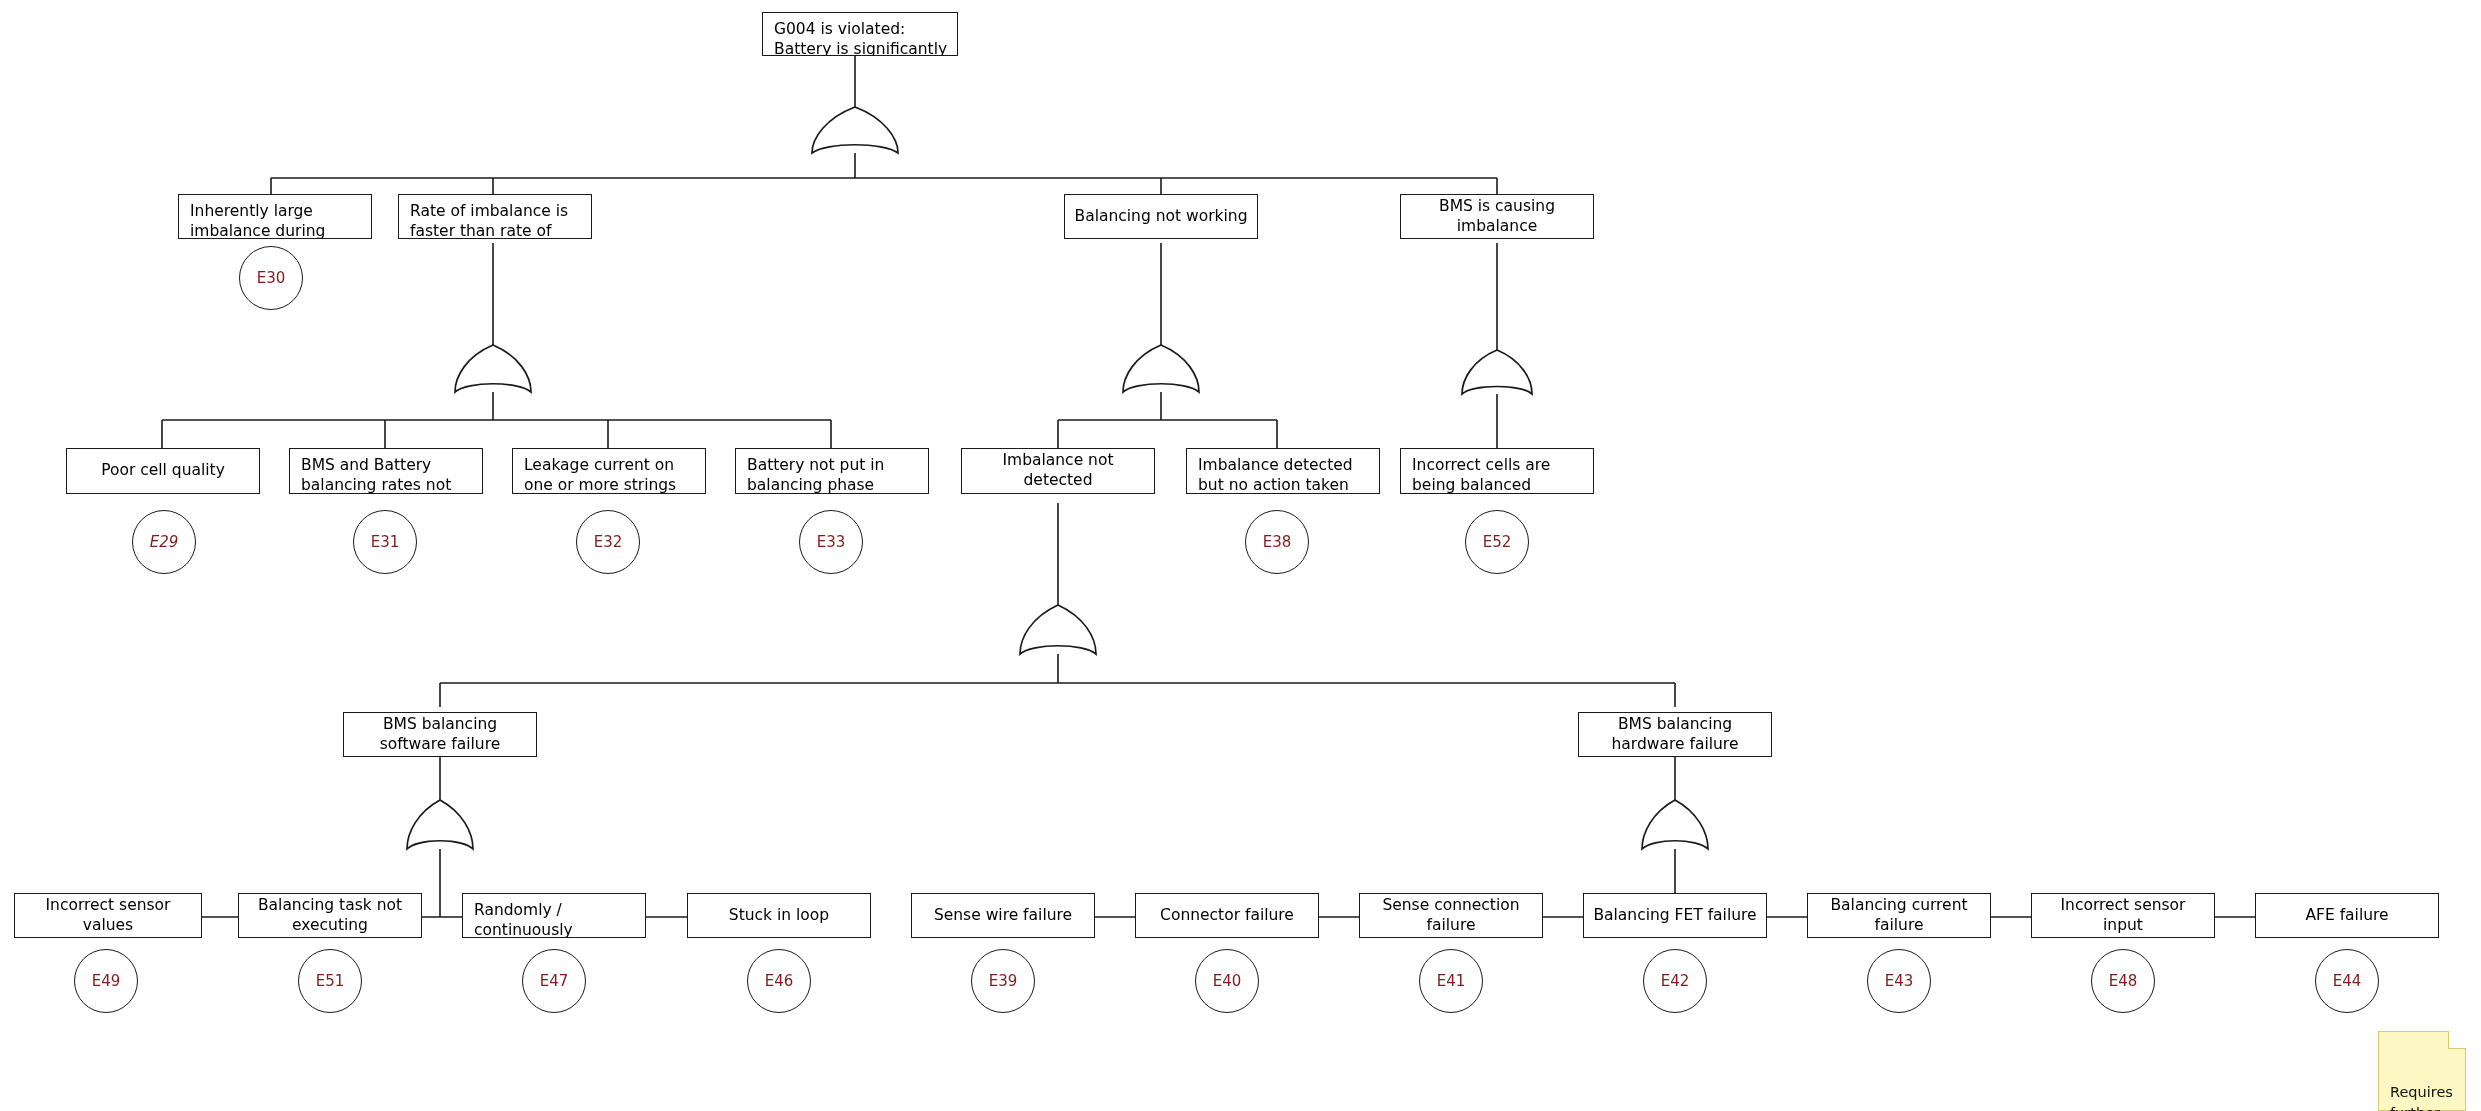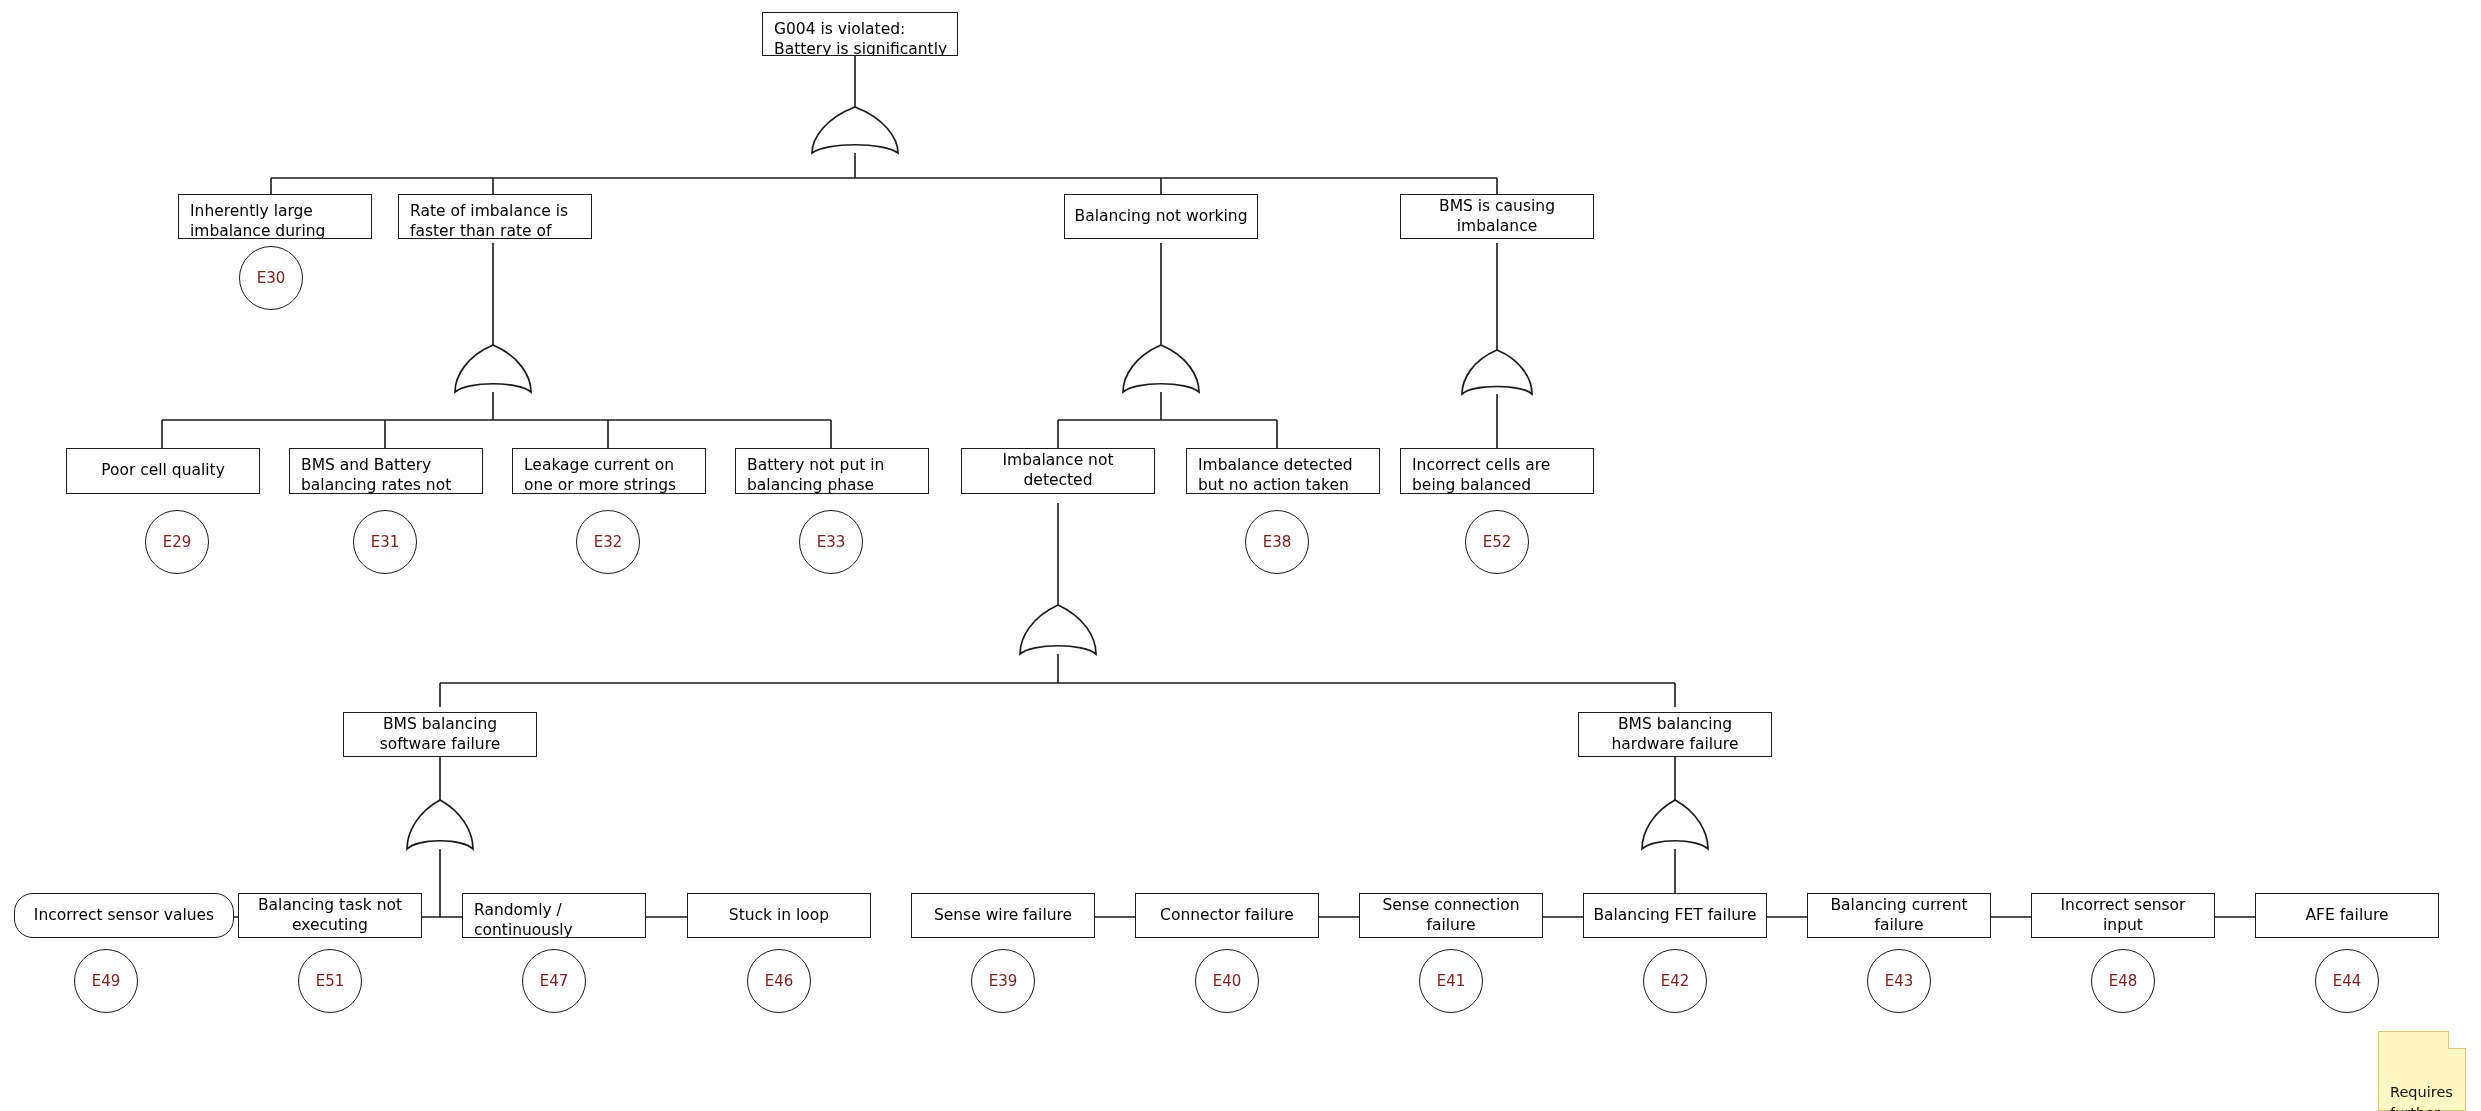--- a/index.html
+++ b/index.html
@@ -230,21 +230,21 @@
   <div class="node-box center" style="left:961px; top:448px; width:194px; height:46px;">
     <span>Imbalance not detected</span>
   </div>
   <div class="node-box" style="left:1186px; top:448px; width:194px; height:46px;">
     <span>Imbalance detected but no action taken</span>
   </div>
   <div class="node-box" style="left:1400px; top:448px; width:194px; height:46px;">
     <span>Incorrect cells are being balanced</span>
   </div>
 
-  <div class="event-circle" style="left:145px; top:510px; width:64px; height:64px;">
+  <div class="event-circle" style="left:132px; top:510px; width:64px; height:64px;font-style:italic;">
     <span>E29</span>
   </div>
   <div class="event-circle" style="left:353px; top:510px; width:64px; height:64px;">
     <span>E31</span>
   </div>
   <div class="event-circle" style="left:576px; top:510px; width:64px; height:64px;">
     <span>E32</span>
   </div>
   <div class="event-circle" style="left:799px; top:510px; width:64px; height:64px;">
     <span>E33</span>
@@ -256,21 +256,21 @@
     <span>E52</span>
   </div>
 
   <div class="node-box center" style="left:343px; top:712px; width:194px; height:45px;">
     <span>BMS balancing software failure</span>
   </div>
   <div class="node-box center" style="left:1578px; top:712px; width:194px; height:45px;">
     <span>BMS balancing hardware failure</span>
   </div>
 
-  <div class="node-box center" style="left:14px; top:893px; width:220px; height:45px;border-radius:19px;">
+  <div class="node-box center" style="left:14px; top:893px; width:188px; height:45px;">
     <span>Incorrect sensor values</span>
   </div>
   <div class="node-box center" style="left:238px; top:893px; width:184px; height:45px;">
     <span>Balancing task not executing</span>
   </div>
   <div class="node-box" style="left:462px; top:893px; width:184px; height:45px;">
     <span>Randomly / continuously resetting</span>
   </div>
   <div class="node-box center" style="left:687px; top:893px; width:184px; height:45px;">
     <span>Stuck in loop</span>

